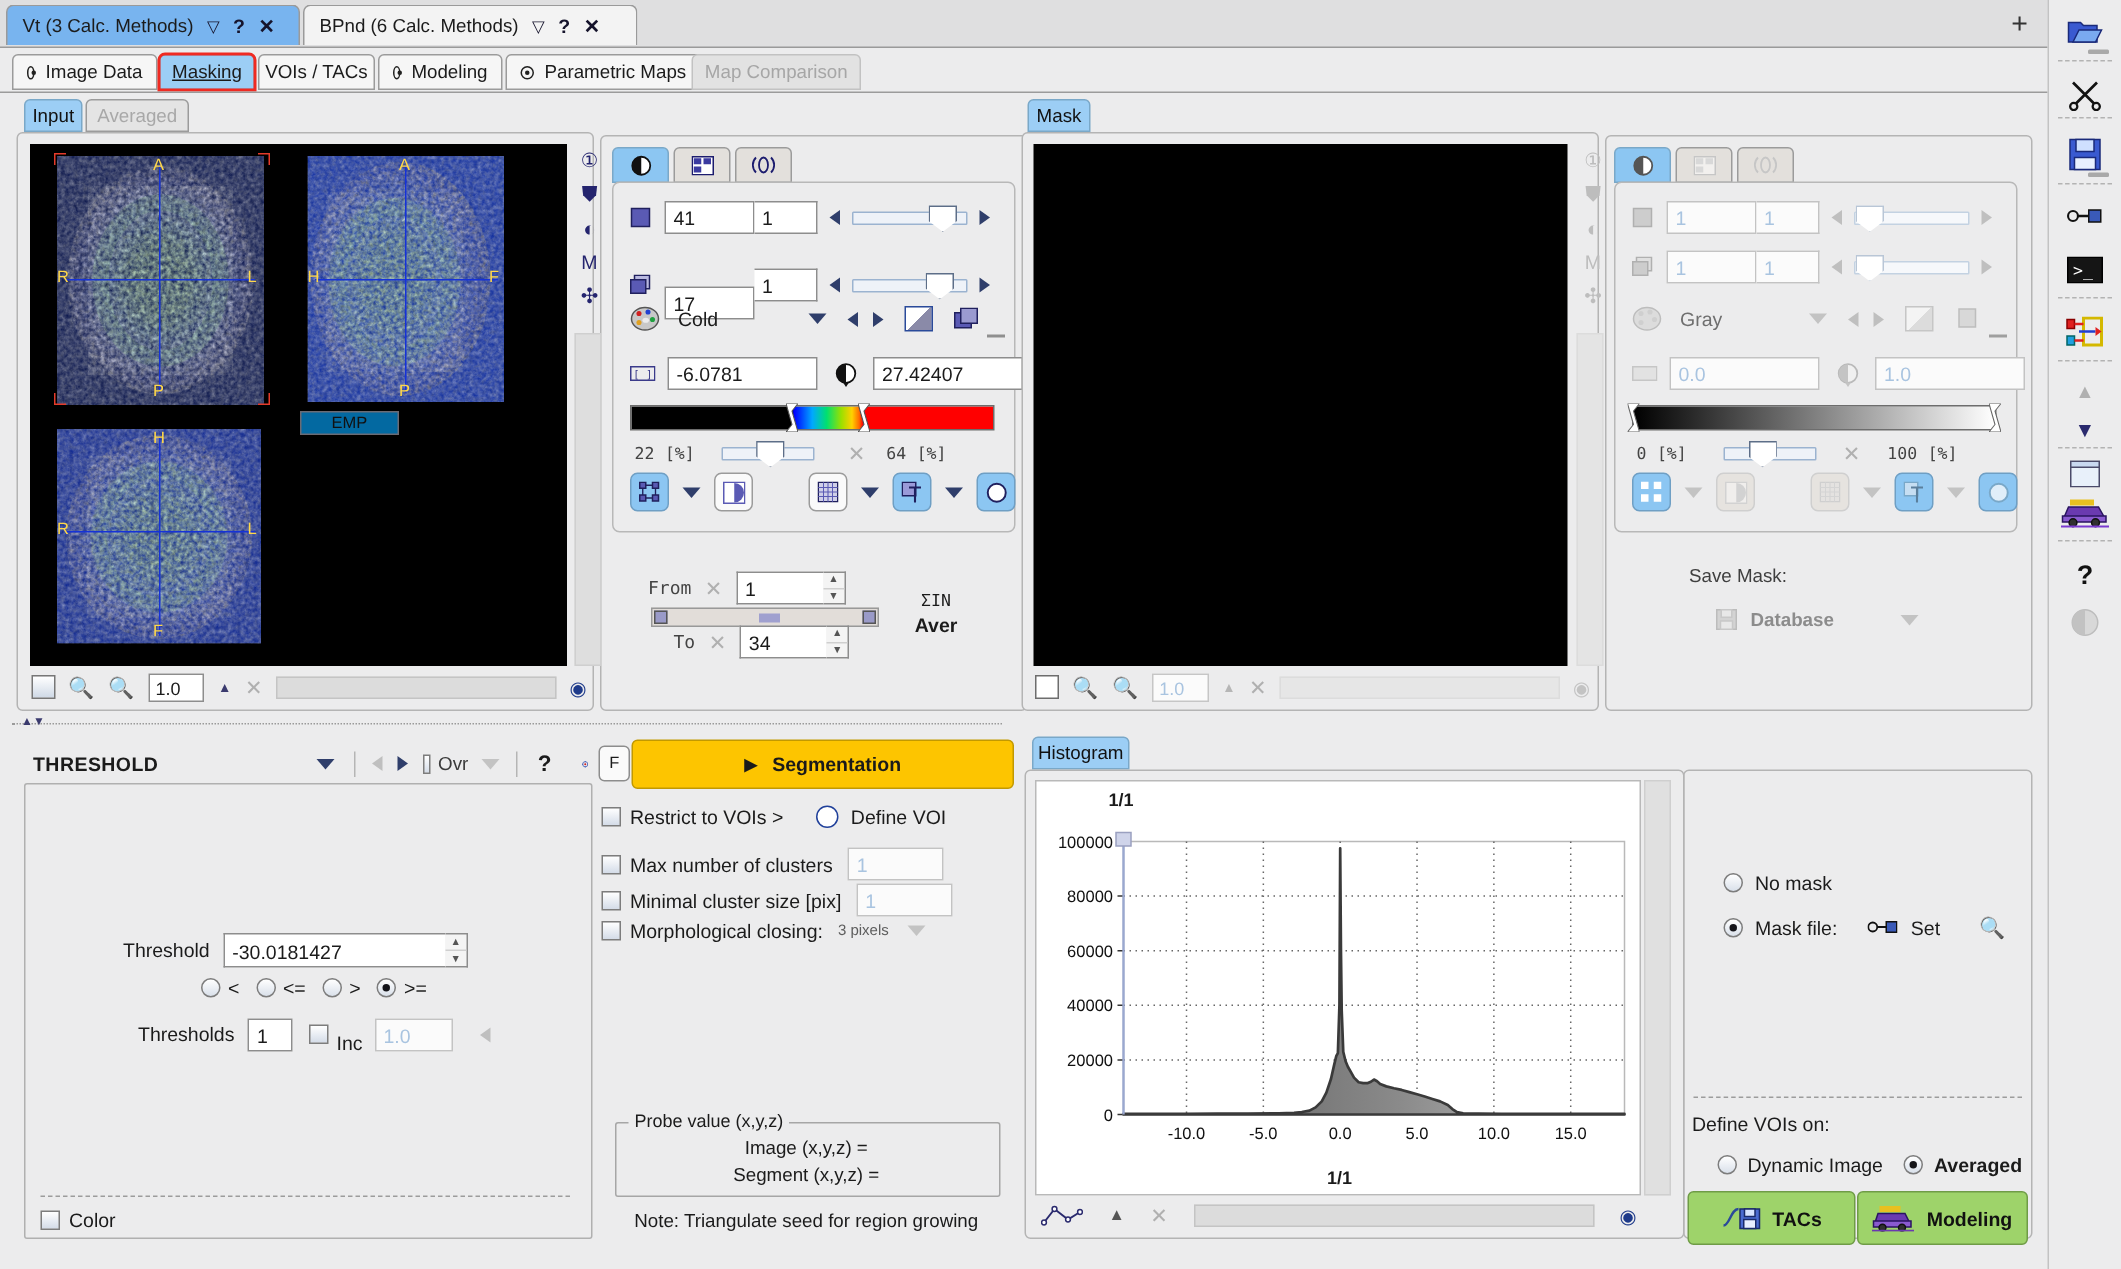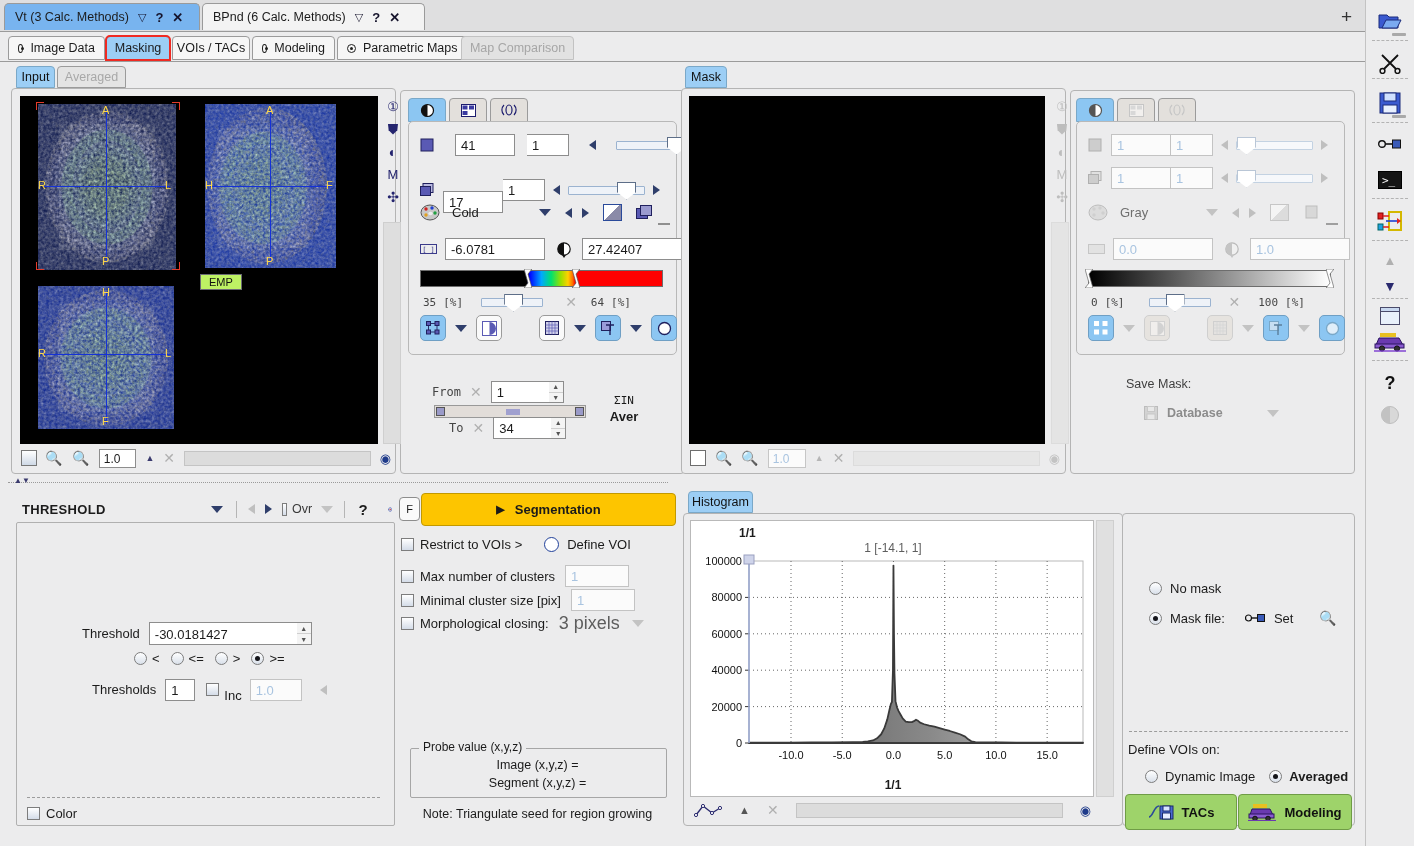--- a/index.html
+++ b/index.html
@@ -32,21 +32,21 @@
   .mtab{
     position:absolute;top:2px;height:24px;border:1px solid #9b9b9b;border-radius:4px 4px 0 0;
     background:#f6f6f6;display:flex;align-items:center;gap:7px;padding:0 9px;box-sizing:border-box;
     font-size:12.5px;white-space:nowrap;
   }
   .mtab .dot{
     width:9px;height:9px;border-radius:50%;border:1.6px solid #20201f;box-sizing:border-box;
     position:relative;
   }
   .mtab .dot:after{content:"";position:absolute;left:2px;top:2px;width:3px;height:3px;border-radius:50%;background:#20201f;}
-  .mtab.sel{background:#9ccef5;border-color:#7aa8c8;}
+  .mtab.sel{background:#9ccef5;border-color:#7aa8c8;text-decoration:underline;}
   .mtab.sel-outline{outline:2.5px solid #ef2a22;outline-offset:-1px;}
   .mtab.disabled{background:#e2e2e2;color:#a6a6a6;border-color:#c2c2c2;}
   .modline{position:absolute;left:0;top:61px;width:1366px;height:1px;background:#9b9b9b;}
 
   
   .panel{position:absolute;background:#ececed;border:1px solid #b4b4b4;border-radius:4px;}
 
   
   .chip{
     position:absolute;height:22px;border:1px solid #9b9b9b;border-radius:4px 4px 0 0;
@@ -57,22 +57,22 @@
   .chip.off{background:#e4e4e4;color:#a8a8a8;}
 
   
   .viewport{position:absolute;background:#000;overflow:hidden;}
   .sliceimg{position:absolute;}
   .orient{position:absolute;color:#ffd84a;font-size:11px;font-family:"Liberation Sans",sans-serif;line-height:1;}
   .xhair-v{position:absolute;width:1px;background:#1531d8;}
   .xhair-h{position:absolute;height:1px;background:#1531d8;}
   .corner{position:absolute;width:7px;height:7px;border:1.5px solid #e53b2a;}
   .emp{
-    position:absolute;background:#bef264;border:1px solid #6b6b74;font-size:11px;
-    padding:0px 8px;color:#111;line-height:14px;
+    position:absolute;background:#0369a1;border:1px solid #6b6b74;font-size:11px;
+    padding:0px 20px;color:#111;line-height:14px;
   }
 
   
   .vstrip{position:absolute;width:22px;display:flex;flex-direction:column;align-items:center;gap:9px;}
   .vstrip .ic{font-size:13px;color:#24246e;line-height:1;}
 
   
   .vbar{position:absolute;display:flex;align-items:center;gap:9px;}
   .sqbtn{width:15px;height:14px;border:1px solid #777;background:linear-gradient(#ffffff,#cfd9e6);}
   .numfield{
@@ -346,21 +346,21 @@
       <svg width="16" height="14" viewBox="0 0 16 14">
         <ellipse cx="8" cy="7" rx="3" ry="5" fill="none" stroke="#1c1c6e" stroke-width="1.2"></ellipse>
         <path d="M3 2 A7 7 0 0 0 3 12" fill="none" stroke="#1c1c6e" stroke-width="1.2"></path>
         <path d="M13 2 A7 7 0 0 1 13 12" fill="none" stroke="#1c1c6e" stroke-width="1.2"></path>
       </svg>
     </div>
   </div>
 
   <div class="ctlbox" style="left:408px;top:121px;width:267px;height:232px;">
 
-    <div class="row" style="left:11px;top:12px;gap:12px;">
+    <div class="row" style="left:11px;top:12px;gap:0;">
       <svg width="14" height="14" viewBox="0 0 14 14" style="margin-right:9px;">
         <rect x="1" y="1" width="12" height="12" fill="#5a5ab4" stroke="#20205e"></rect>
       </svg>
       <span class="tf" style="width:60px;">41</span>
       <span class="tf" style="width:42px;border-left:none;">1</span>
       <span class="arrL" style="margin-left:8px;"></span>
       <span class="slidetrack" style="width:75px;margin-left:8px;">
         <span class="thumb" style="left:50px;"></span>
       </span>
       <span class="arrR" style="margin-left:8px;"></span>
@@ -419,21 +419,21 @@
       <div class="cbar" style="width:243px;background:linear-gradient(to right,#000 0%,#000 44%,#0000ff 45%,#00a8ff 50%,#00e070 54%,#9ae000 58%,#ffd000 61%,#ff6a00 63%,#ff0000 64%,#ff0000 100%);"></div>
       <svg class="capL" style="left:104px;" viewBox="0 0 8 19">
         <path d="M0 0 L8 0 L4 5 L8 19 L0 19 L4 14 Z" fill="#ffffff" stroke="#555" stroke-width="0.7"></path>
       </svg>
       <svg class="capR" style="left:152px;" viewBox="0 0 8 19">
         <path d="M0 0 L8 0 L4 5 L8 19 L0 19 L4 14 Z" fill="#ffffff" stroke="#555" stroke-width="0.7"></path>
       </svg>
     </div>
 
     <div class="row" style="left:14px;top:172px;width:240px;">
-      <span class="pct">35</span>
+      <span class="pct">22</span>
       <span class="pct" style="margin-left:7px;">[%]</span>
       <span class="slidetrack" style="width:60px;margin-left:18px;">
         <span class="thumb" style="left:22px;"></span>
       </span>
       <span class="xmark" style="margin-left:22px;">✕</span>
       <span class="pct" style="margin-left:14px;">64</span>
       <span class="pct" style="margin-left:7px;">[%]</span>
     </div>
 
     <div class="row" style="left:11px;top:193px;">
@@ -750,37 +750,36 @@
     <span class="tf dis" style="width:64px;margin-left:10px;">1</span>
   </div>
   <div class="row" style="left:401px;top:589px;">
     <span class="cb"></span>
     <span style="margin-left:6px;font-size:13px;">Minimal cluster size [pix]</span>
     <span class="tf dis" style="width:64px;margin-left:10px;">1</span>
   </div>
   <div class="row" style="left:401px;top:613px;">
     <span class="cb"></span>
     <span style="margin-left:6px;font-size:13px;">Morphological closing:</span>
-    <span style="margin-left:10px;font-size:18px;color:#5d5d5d;">3 pixels</span>
+    <span style="margin-left:10px;font-size:10px;color:#5d5d5d;">3 pixels</span>
     <span class="arrD dim" style="margin-left:12px;"></span>
   </div>
 
   <div class="grp" style="left:410px;top:748px;width:255px;height:48px;"></div>
   <div class="grplbl" style="left:419px;top:740px;">Probe value (x,y,z)</div>
   <div style="position:absolute;left:410px;top:758px;width:255px;text-align:center;font-size:12.5px;">Image (x,y,z) =</div>
   <div style="position:absolute;left:410px;top:776px;width:255px;text-align:center;font-size:12.5px;">Segment (x,y,z) =</div>
   <div style="position:absolute;left:400px;top:807px;width:275px;text-align:center;font-size:12.5px;">Note: Triangulate seed for region growing</div>
 
   <div class="chip sel" style="left:688px;top:491px;width:65px;">
     <span>Histogram</span>
   </div>
   <div class="panel" style="left:683px;top:513px;width:438px;height:311px;"></div>
   <div style="position:absolute;left:690px;top:520px;width:404px;height:277px;background:#fff;border:1px solid #b9b9b9;box-sizing:border-box;">
     <div style="position:absolute;left:48px;top:5px;font-weight:bold;font-size:12px;">1/1</div>
-    <div style="position:absolute;left:0;top:20px;width:404px;text-align:center;font-size:12px;color:#5e5e5e;">1 [-14.1, 1]</div>
     <svg id="hist-svg" width="402" height="275" viewBox="0 0 402 275">
         <rect x="58" y="40" width="334" height="182" fill="#ffffff" stroke="#b9b9b9" stroke-width="1"></rect>
         <line x1="58" y1="185.6" x2="392" y2="185.6" stroke="#666" stroke-width="1" stroke-dasharray="1,3"></line>
         <line x1="58" y1="149.2" x2="392" y2="149.2" stroke="#666" stroke-width="1" stroke-dasharray="1,3"></line>
         <line x1="58" y1="112.8" x2="392" y2="112.8" stroke="#666" stroke-width="1" stroke-dasharray="1,3"></line>
         <line x1="58" y1="76.4" x2="392" y2="76.4" stroke="#666" stroke-width="1" stroke-dasharray="1,3"></line>
         <line x1="100.00613496932516" y1="40" x2="100.00613496932516" y2="222" stroke="#666" stroke-width="1" stroke-dasharray="1,3"></line>
         <line x1="151.23312883435582" y1="40" x2="151.23312883435582" y2="222" stroke="#666" stroke-width="1" stroke-dasharray="1,3"></line>
         <line x1="202.4601226993865" y1="40" x2="202.4601226993865" y2="222" stroke="#666" stroke-width="1" stroke-dasharray="1,3"></line>
         <line x1="253.6871165644172" y1="40" x2="253.6871165644172" y2="222" stroke="#666" stroke-width="1" stroke-dasharray="1,3"></line>

